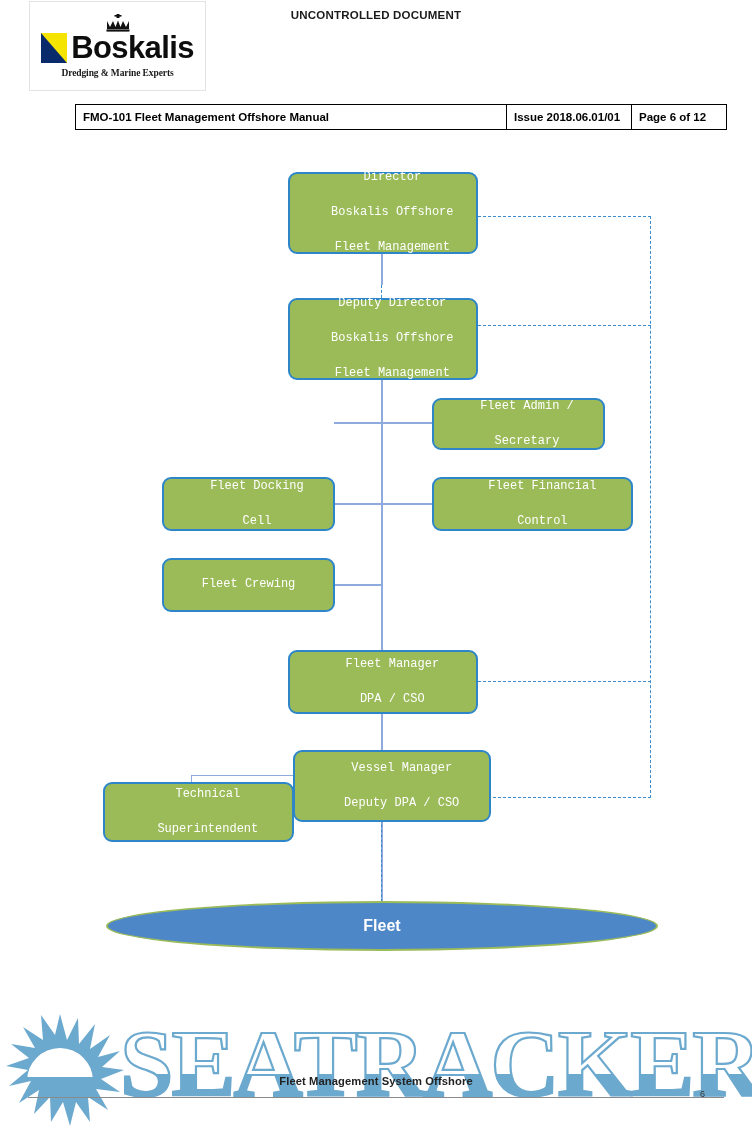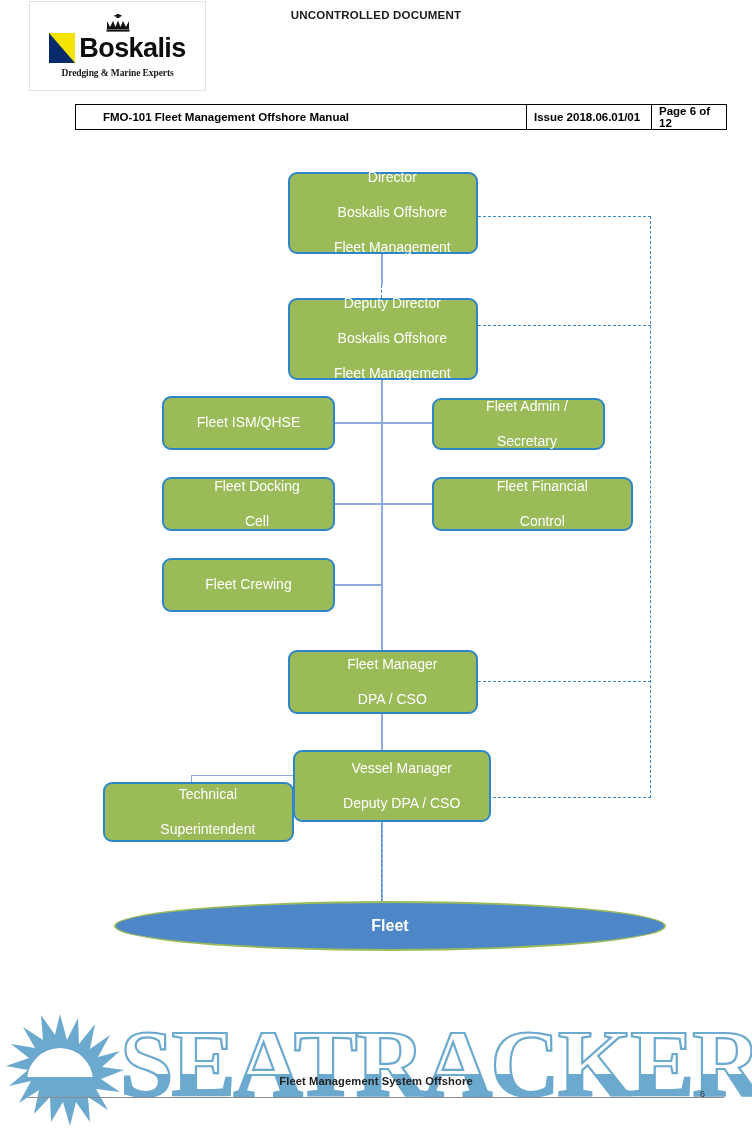--- a/index.html
+++ b/index.html
@@ -16,52 +16,53 @@
     border:1px solid #e3e3e3;background:#fff;
     display:flex;flex-direction:column;align-items:center;justify-content:center;
   }
   .crown{width:26px;height:18px;position:relative;margin:0 auto 1px auto;}
   .crown svg{display:block;}
   .logo-row{display:flex;align-items:center;gap:4px;}
   .logo-mark{width:26px;height:30px;position:relative;}
   .logo-mark svg{display:block;}
   .logo-word{
     font-family:"Liberation Sans","DejaVu Sans",sans-serif;
-    font-weight:bold;font-size:27px;letter-spacing:-0.6px;color:#0d0d0d;line-height:30px;
+    font-weight:bold;font-size:31px;letter-spacing:-0.6px;color:#0d0d0d;line-height:30px;
   }
   .logo-tag{
     font-family:Liberation Serif, serif;
     font-weight:bold;font-size:9.5px;color:#1a1a1a;margin-top:5px;letter-spacing:-0.1px;
   }
   .uncontrolled{
     position:absolute;left:0;top:9px;width:752px;text-align:center;
     font-size:11.5px;color:#1a1a1a;letter-spacing:0.2px;font-weight:bold;
   }
 
   
   .hdr-table{
     position:absolute;left:75px;top:104px;width:652px;height:26px;
     border:1.6px solid #000;box-sizing:border-box;display:flex;
   }
   .hdr-cell{
     display:flex;align-items:center;box-sizing:border-box;
     font-weight:bold;font-size:11.5px;color:#000;padding-left:7px;
   }
-  .hdr-cell.c1{flex:0 0 430px;margin-left:20px;}
+  .hdr-cell.c1{flex:0 0 430px;}
   .hdr-cell.c2{flex:0 0 125px;border-left:1.6px solid #000;}
   .hdr-cell.c3{flex:1;border-left:1.6px solid #000;}
 
   
   .chart{position:absolute;left:0;top:0;width:752px;height:1128px;}
   .node{
     position:absolute;box-sizing:border-box;
     background:#9BBB59;border:2.4px solid #2E86C8;border-radius:9px;
     display:flex;align-items:center;justify-content:center;text-align:center;
-    color:#ffffff;font-size:14px;line-height:17.4px;
+    color:#ffffff;font-size:12px;line-height:17.4px;
     z-index:3;
+    font-family:Liberation Mono, monospace;
   }
   .node span{display:block;width:110%;}
   .ellipse{
     position:absolute;box-sizing:border-box;
     background:#4E87C7;border:2.2px solid #9BBB59;border-radius:50%;
     display:flex;align-items:center;justify-content:center;
     color:#fff;font-weight:bold;font-size:16px;z-index:3;
   }
   .conn{position:absolute;background:#8FAADC;z-index:1;}
   .conn.v{width:1.6px;}
@@ -158,23 +159,20 @@
     </div>
 
     <div class="node" style="left:288px;top:298px;width:190px;height:82px;">
       <span>
         <span>Deputy  Director</span><br>
         <span>Boskalis  Offshore</span><br>
         <span>Fleet Management</span>
       </span>
     </div>
 
-    <div class="node" style="left:162px;top:396px;width:173px;height:54px;">
-      <span>Fleet ISM/QHSE</span>
-    </div>
 
     <div class="node" style="left:432px;top:398px;width:173px;height:52px;">
       <span>
         <span>Fleet Admin /</span><br>
         <span>Secretary</span>
       </span>
     </div>
 
     <div class="node" style="left:162px;top:477px;width:173px;height:54px;">
       <span>
@@ -208,21 +206,21 @@
       </span>
     </div>
 
     <div class="node" style="left:103px;top:782px;width:191px;height:60px;">
       <span>
         <span>Technical</span><br>
         <span>Superintendent</span>
       </span>
     </div>
 
-    <div class="ellipse" style="left:114px;top:901px;width:552px;height:50px;">
+    <div class="ellipse" style="left:106px;top:901px;width:552px;height:50px;">
       <span>Fleet</span>
     </div>
   </div>
 
   <div class="wm">
     <svg width="752" height="120" viewBox="0 0 752 120">
       <g fill="#6CA9CE">
         <path d="M60 6 L67 32 L78 10 L79 36 L95 16 L90 41 L110 27 L98 49 L120 43
                  L102 59 L124 62 L101 71 L120 84 L96 81 L108 102 L88 89 L90 114
                  L76 94 L70 118 L63 94 L51 114 L50 89 L34 106 L39 82 L19 95 L31 73

